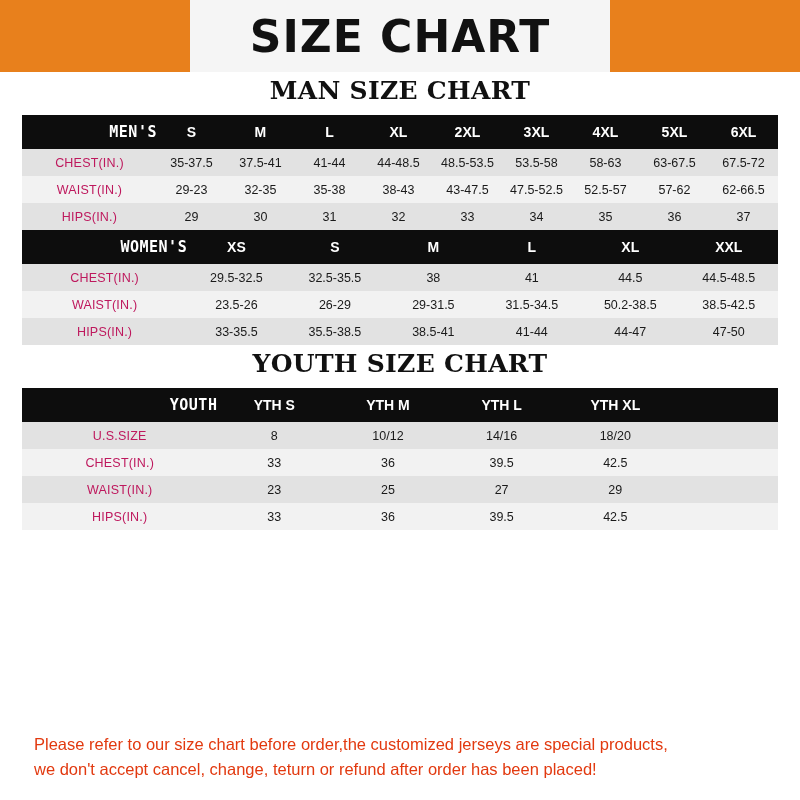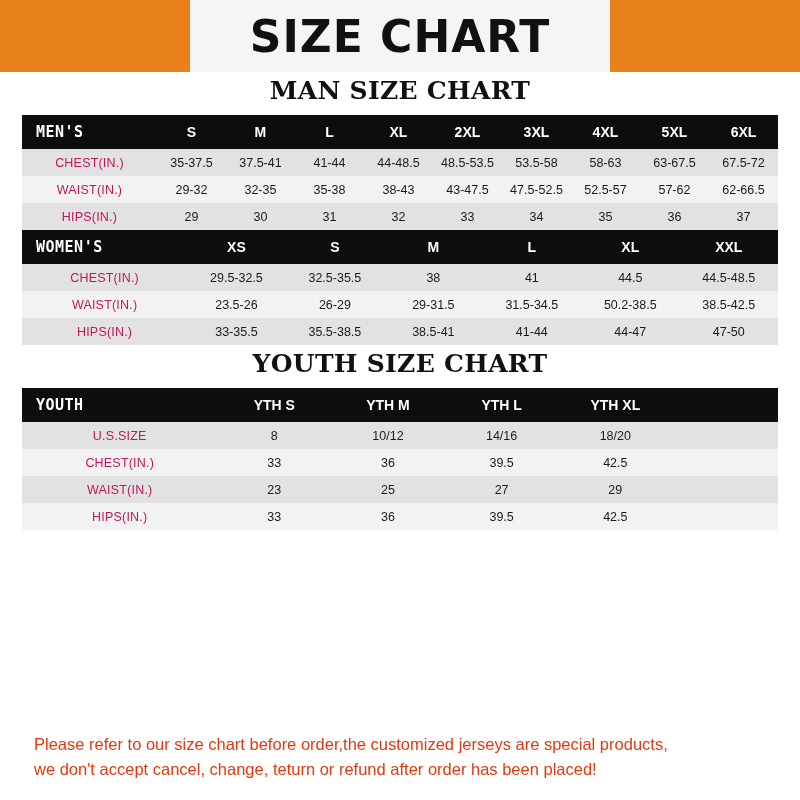--- a/index.html
+++ b/index.html
@@ -84,21 +84,21 @@
     white-space: nowrap;
   }
   table.chart thead th {
     background: #0d0d0d;
     color: #ffffff;
     height: 34px;
     font-size: 14px;
     font-weight: bold;
   }
   table.chart thead th.corner {
-    text-align: left;
+    text-align: right;
     padding-left: 14px;
     font-family: "DejaVu Sans Mono", monospace;
     font-size: 15px;
     letter-spacing: 0.5px;
   }
   table.chart tbody tr.odd td {
     background: #e2e2e2;
   }
   table.chart tbody tr.even td {
     background: #f2f2f2;
@@ -166,21 +166,21 @@
           <td>41-44</td>
           <td>44-48.5</td>
           <td>48.5-53.5</td>
           <td>53.5-58</td>
           <td>58-63</td>
           <td>63-67.5</td>
           <td>67.5-72</td>
         </tr>
         <tr class="even">
           <td class="rowhead">WAIST(IN.)</td>
-          <td>29-32</td>
+          <td>29-23</td>
           <td>32-35</td>
           <td>35-38</td>
           <td>38-43</td>
           <td>43-47.5</td>
           <td>47.5-52.5</td>
           <td>52.5-57</td>
           <td>57-62</td>
           <td>62-66.5</td>
         </tr>
         <tr class="odd">

